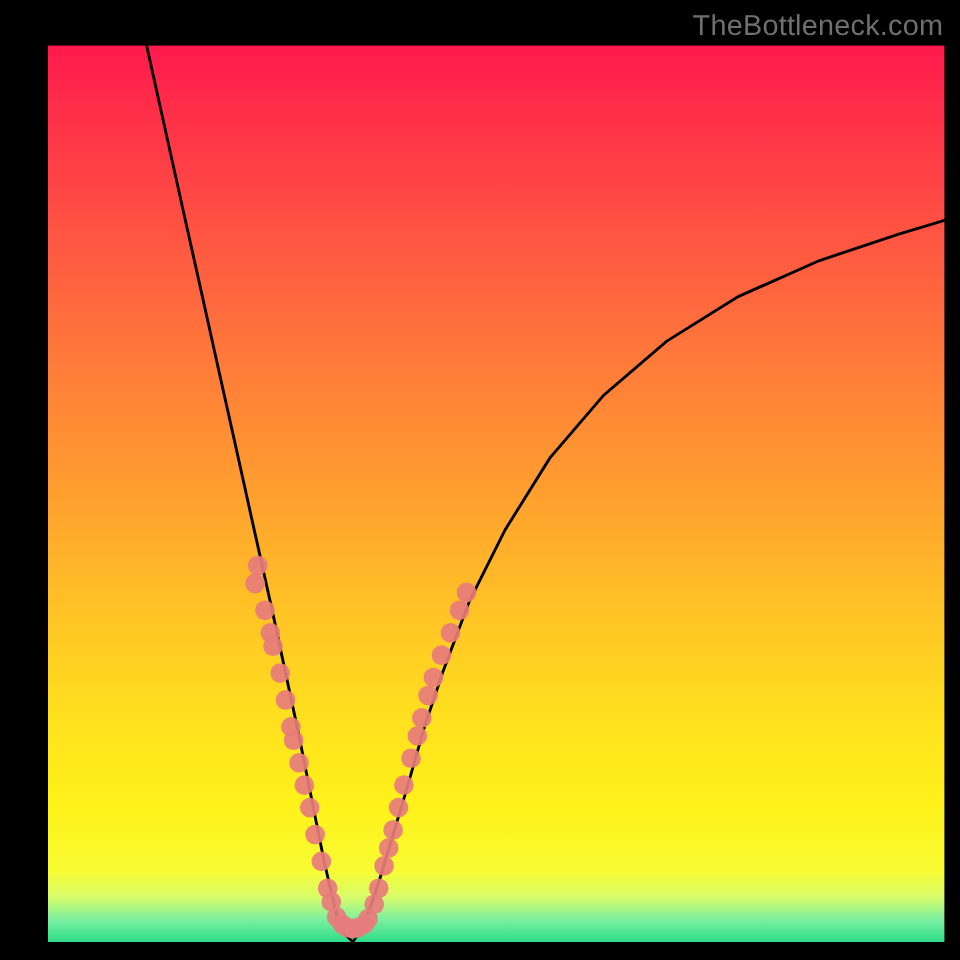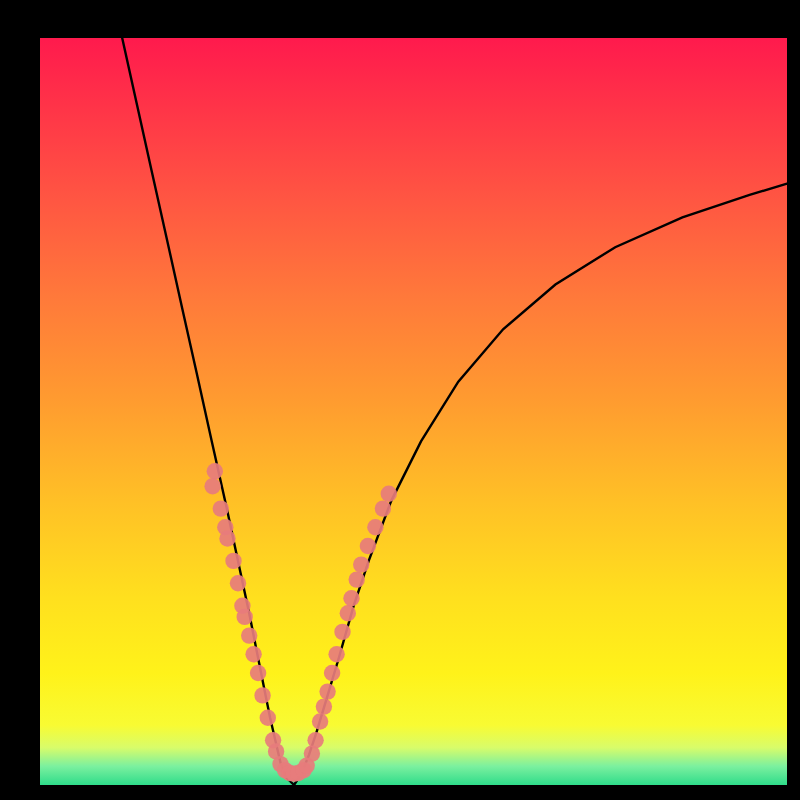--- a/index.html
+++ b/index.html
@@ -108,13 +108,14 @@
           <circle cx="311.5" cy="560.3" r="8.2" class="dot"></circle>
           <circle cx="316.7" cy="541.6" r="8.2" class="dot"></circle>
           <circle cx="321.2" cy="526.6" r="8.2" class="dot"></circle>
           <circle cx="327.9" cy="508.0" r="8.2" class="dot"></circle>
           <circle cx="335.4" cy="489.3" r="8.2" class="dot"></circle>
           <circle cx="342.9" cy="470.6" r="8.2" class="dot"></circle>
           <circle cx="348.8" cy="455.7" r="8.2" class="dot"></circle>
         </g>
     </svg>
   </div>
+  <div class="watermark">TheBottleneck.com</div>
 </div>
 
 </body></html>

